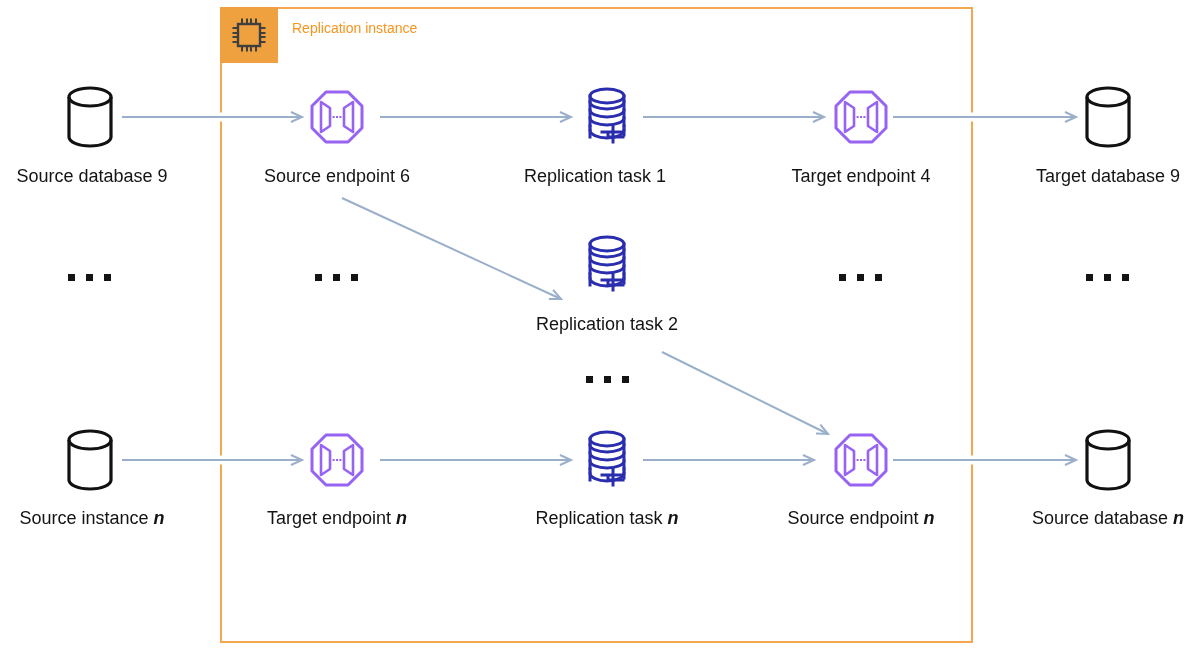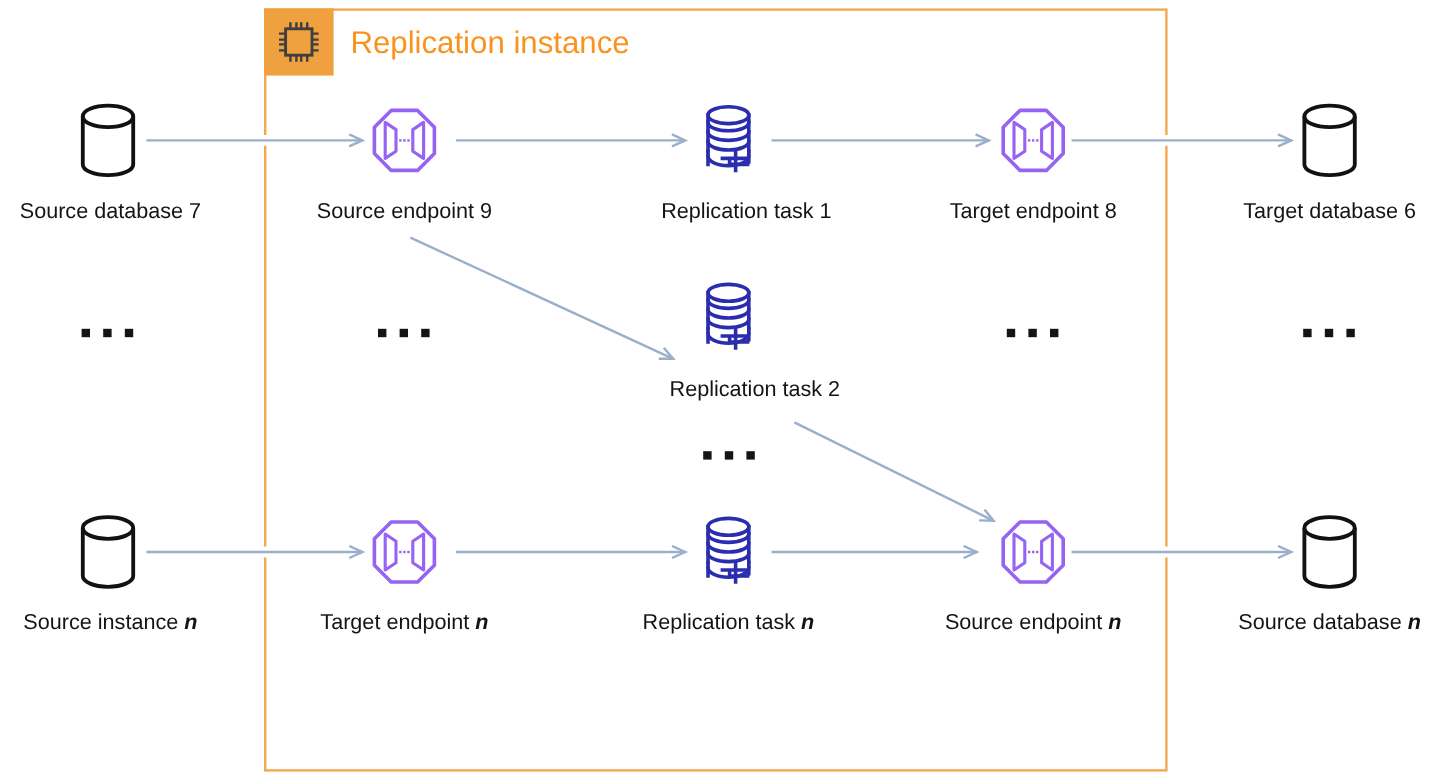--- a/index.html
+++ b/index.html
@@ -10,21 +10,21 @@
   
   .group-box{
     position:absolute;left:220px;top:7px;width:753px;height:636px;
     border:2px solid var(--border-orange);box-sizing:border-box;background:transparent;
   }
   .group-badge{
     position:absolute;left:220px;top:7px;width:58px;height:56px;
     background:var(--fill-orange);display:flex;align-items:center;justify-content:center;
   }
   .group-title{
-    position:absolute;left:292px;top:20px;font-size:26px;color:var(--accent-orange);
+    position:absolute;left:292px;top:20px;font-size:14px;color:var(--accent-orange);
     white-space:nowrap;
   }
   
   .node-icon{position:absolute;}
   .node-label{
     position:absolute;width:240px;text-align:center;font-size:18px;color:var(--text-black);
     white-space:nowrap;
   }
   .nvar{font-style:italic;font-weight:bold;}
   
@@ -114,33 +114,33 @@
   <rect class="oct-dot" x="25.6" y="29" width="2" height="2"></rect>
   <rect class="oct-dot" x="29" y="29" width="2" height="2"></rect>
   <rect class="oct-dot" x="32.4" y="29" width="2" height="2"></rect>
 </svg>
 <svg class="node-icon" style="left:1082px;top:84px" width="52" height="66" viewBox="0 0 52 66">
   <path class="cyl" d="M5,13 a21,9 0 0 1 42,0 v40 a21,9 0 0 1 -42,0 z"></path>
   <path class="cyl" d="M5,13 a21,9 0 0 0 42,0"></path>
 </svg>
 
 <div class="node-label" style="left:-28px;top:166px">
-  <span>Source database 7</span><span class="nvar"></span>
+  <span>Source database 9</span><span class="nvar"></span>
 </div>
 <div class="node-label" style="left:217px;top:166px">
-  <span>Source endpoint 9</span><span class="nvar"></span>
-</div>
-<div class="node-label" style="left:502px;top:166px">
+  <span>Source endpoint 6</span><span class="nvar"></span>
+</div>
+<div class="node-label" style="left:475px;top:166px">
   <span>Replication task 1</span><span class="nvar"></span>
 </div>
 <div class="node-label" style="left:741px;top:166px">
-  <span>Target endpoint 8</span><span class="nvar"></span>
+  <span>Target endpoint 4</span><span class="nvar"></span>
 </div>
 <div class="node-label" style="left:988px;top:166px">
-  <span>Target database 6</span><span class="nvar"></span>
+  <span>Target database 9</span><span class="nvar"></span>
 </div>
 
 <div class="dots" style="left:68px;top:274px">
     <span class="dot"></span>
     <span class="dot"></span>
     <span class="dot"></span>
   </div>
 <div class="dots" style="left:315px;top:274px">
     <span class="dot"></span>
     <span class="dot"></span>
@@ -160,21 +160,21 @@
 <svg class="node-icon" style="left:579px;top:233px" width="56" height="64" viewBox="0 0 56 64">
   <ellipse class="dms" cx="28" cy="11" rx="17" ry="7"></ellipse>
   <path class="dms" d="M11,11 V41 M45,11 V41"></path>
   <path class="dms" d="M11,17 A17,7 0 0 0 45,17"></path>
   <path class="dms" d="M11,25 A17,7 0 0 0 45,25"></path>
   <path class="dms" d="M11,33 A17,7 0 0 0 45,33"></path>
   <path class="dms" d="M11,41 v11 M45,41 v9"></path>
   <path class="dms" d="M11,45 A17,8 0 0 0 45,45"></path>
   <path class="dms" d="M34,41 v16 M23,47 h21 M29,52 h15 M29,47 v5"></path>
 </svg>
-<div class="node-label" style="left:509px;top:314px">
+<div class="node-label" style="left:487px;top:314px">
   <span>Replication task 2</span><span class="nvar"></span>
 </div>
 <div class="dots" style="left:586px;top:376px">
     <span class="dot"></span>
     <span class="dot"></span>
     <span class="dot"></span>
   </div>
 
 <svg class="node-icon" style="left:64px;top:427px" width="52" height="66" viewBox="0 0 52 66">
   <path class="cyl" d="M5,13 a21,9 0 0 1 42,0 v40 a21,9 0 0 1 -42,0 z"></path>

